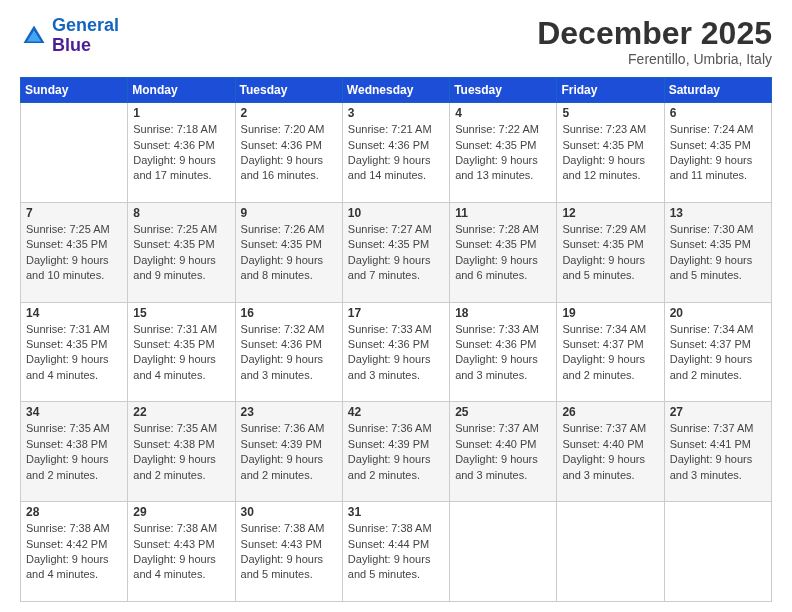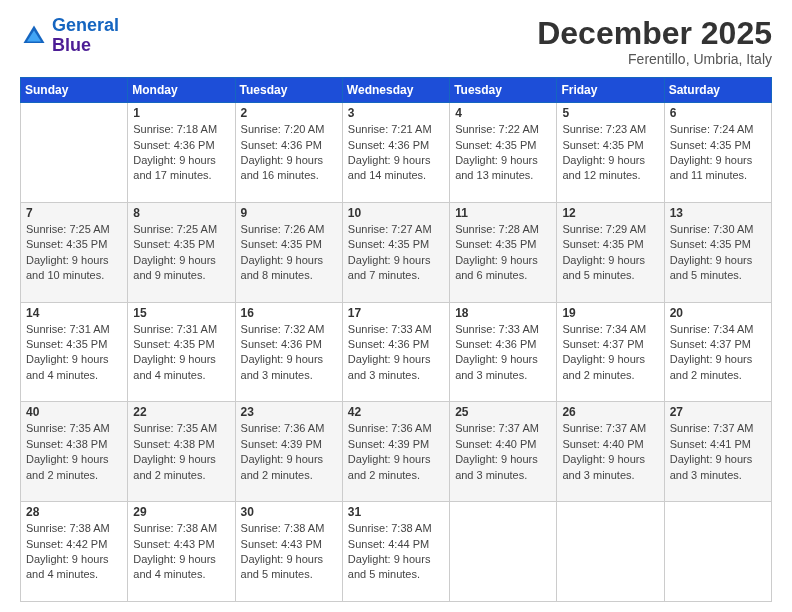--- a/index.html
+++ b/index.html
@@ -219,21 +219,21 @@
             <span class="day-number">19</span>
             <div class="day-info">Sunrise: 7:34 AM<br>Sunset: 4:37 PM<br>Daylight: 9 hours<br>and 2 minutes.</div>
           </td>
           <td>
             <span class="day-number">20</span>
             <div class="day-info">Sunrise: 7:34 AM<br>Sunset: 4:37 PM<br>Daylight: 9 hours<br>and 2 minutes.</div>
           </td>
         </tr>
         <tr>
           <td>
-            <span class="day-number">40</span>
+            <span class="day-number">34</span>
             <div class="day-info">Sunrise: 7:35 AM<br>Sunset: 4:38 PM<br>Daylight: 9 hours<br>and 2 minutes.</div>
           </td>
           <td>
             <span class="day-number">22</span>
             <div class="day-info">Sunrise: 7:35 AM<br>Sunset: 4:38 PM<br>Daylight: 9 hours<br>and 2 minutes.</div>
           </td>
           <td>
             <span class="day-number">23</span>
             <div class="day-info">Sunrise: 7:36 AM<br>Sunset: 4:39 PM<br>Daylight: 9 hours<br>and 2 minutes.</div>
           </td>

